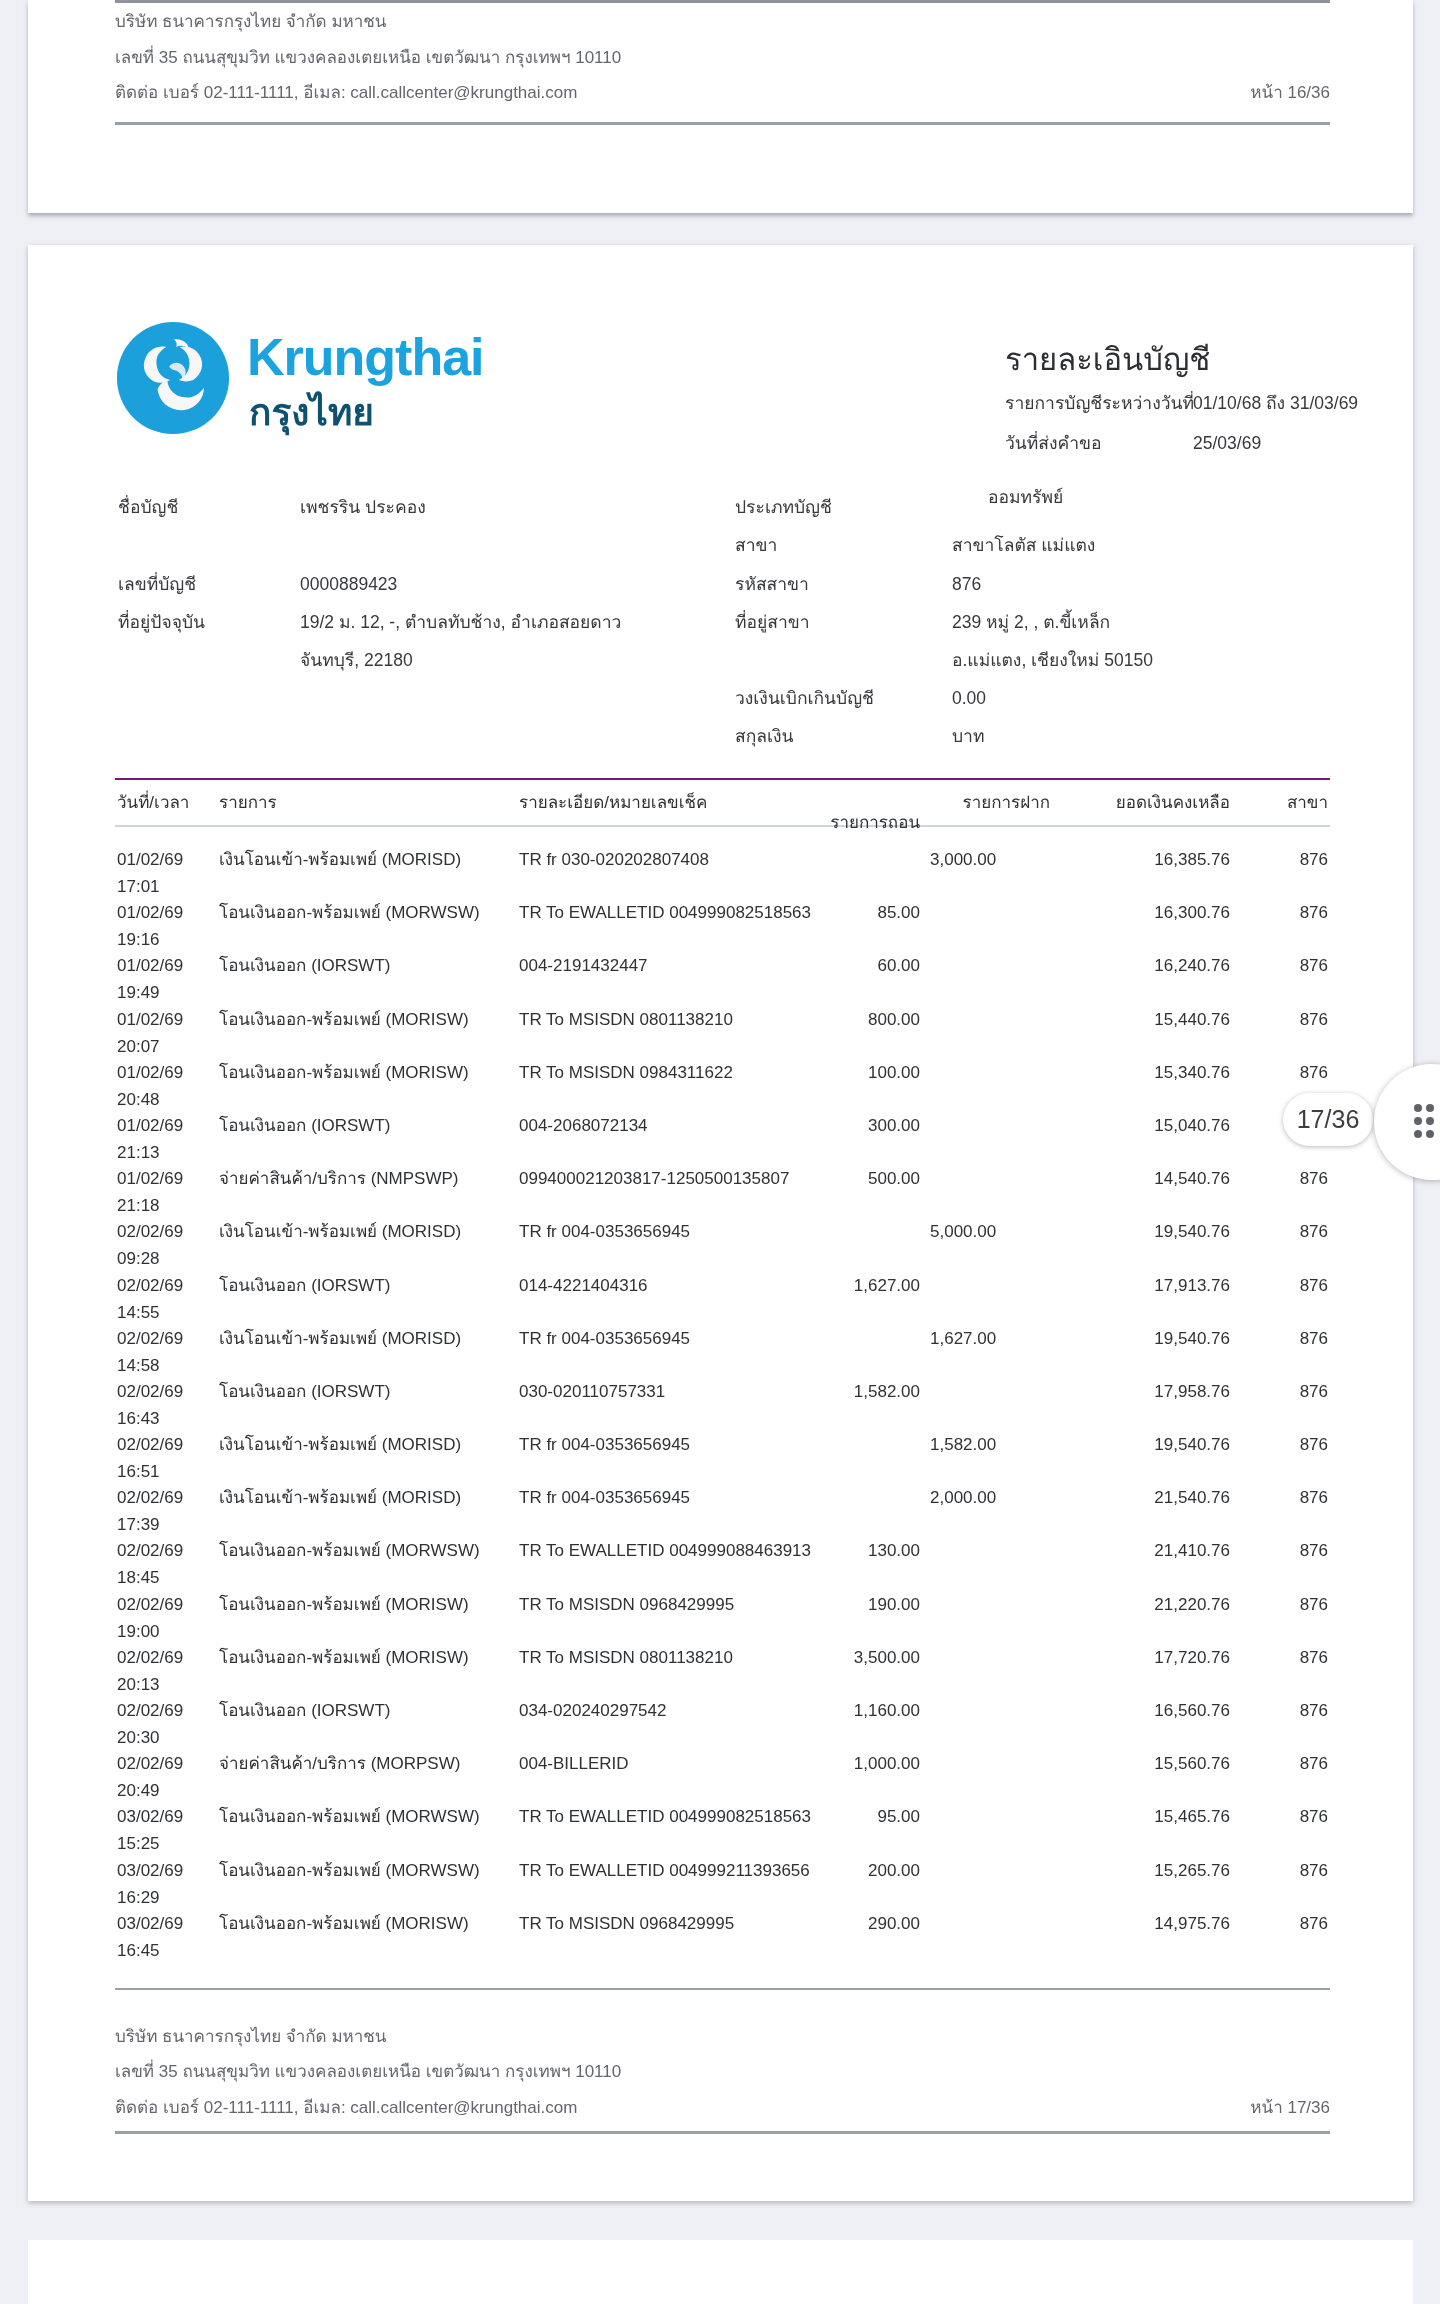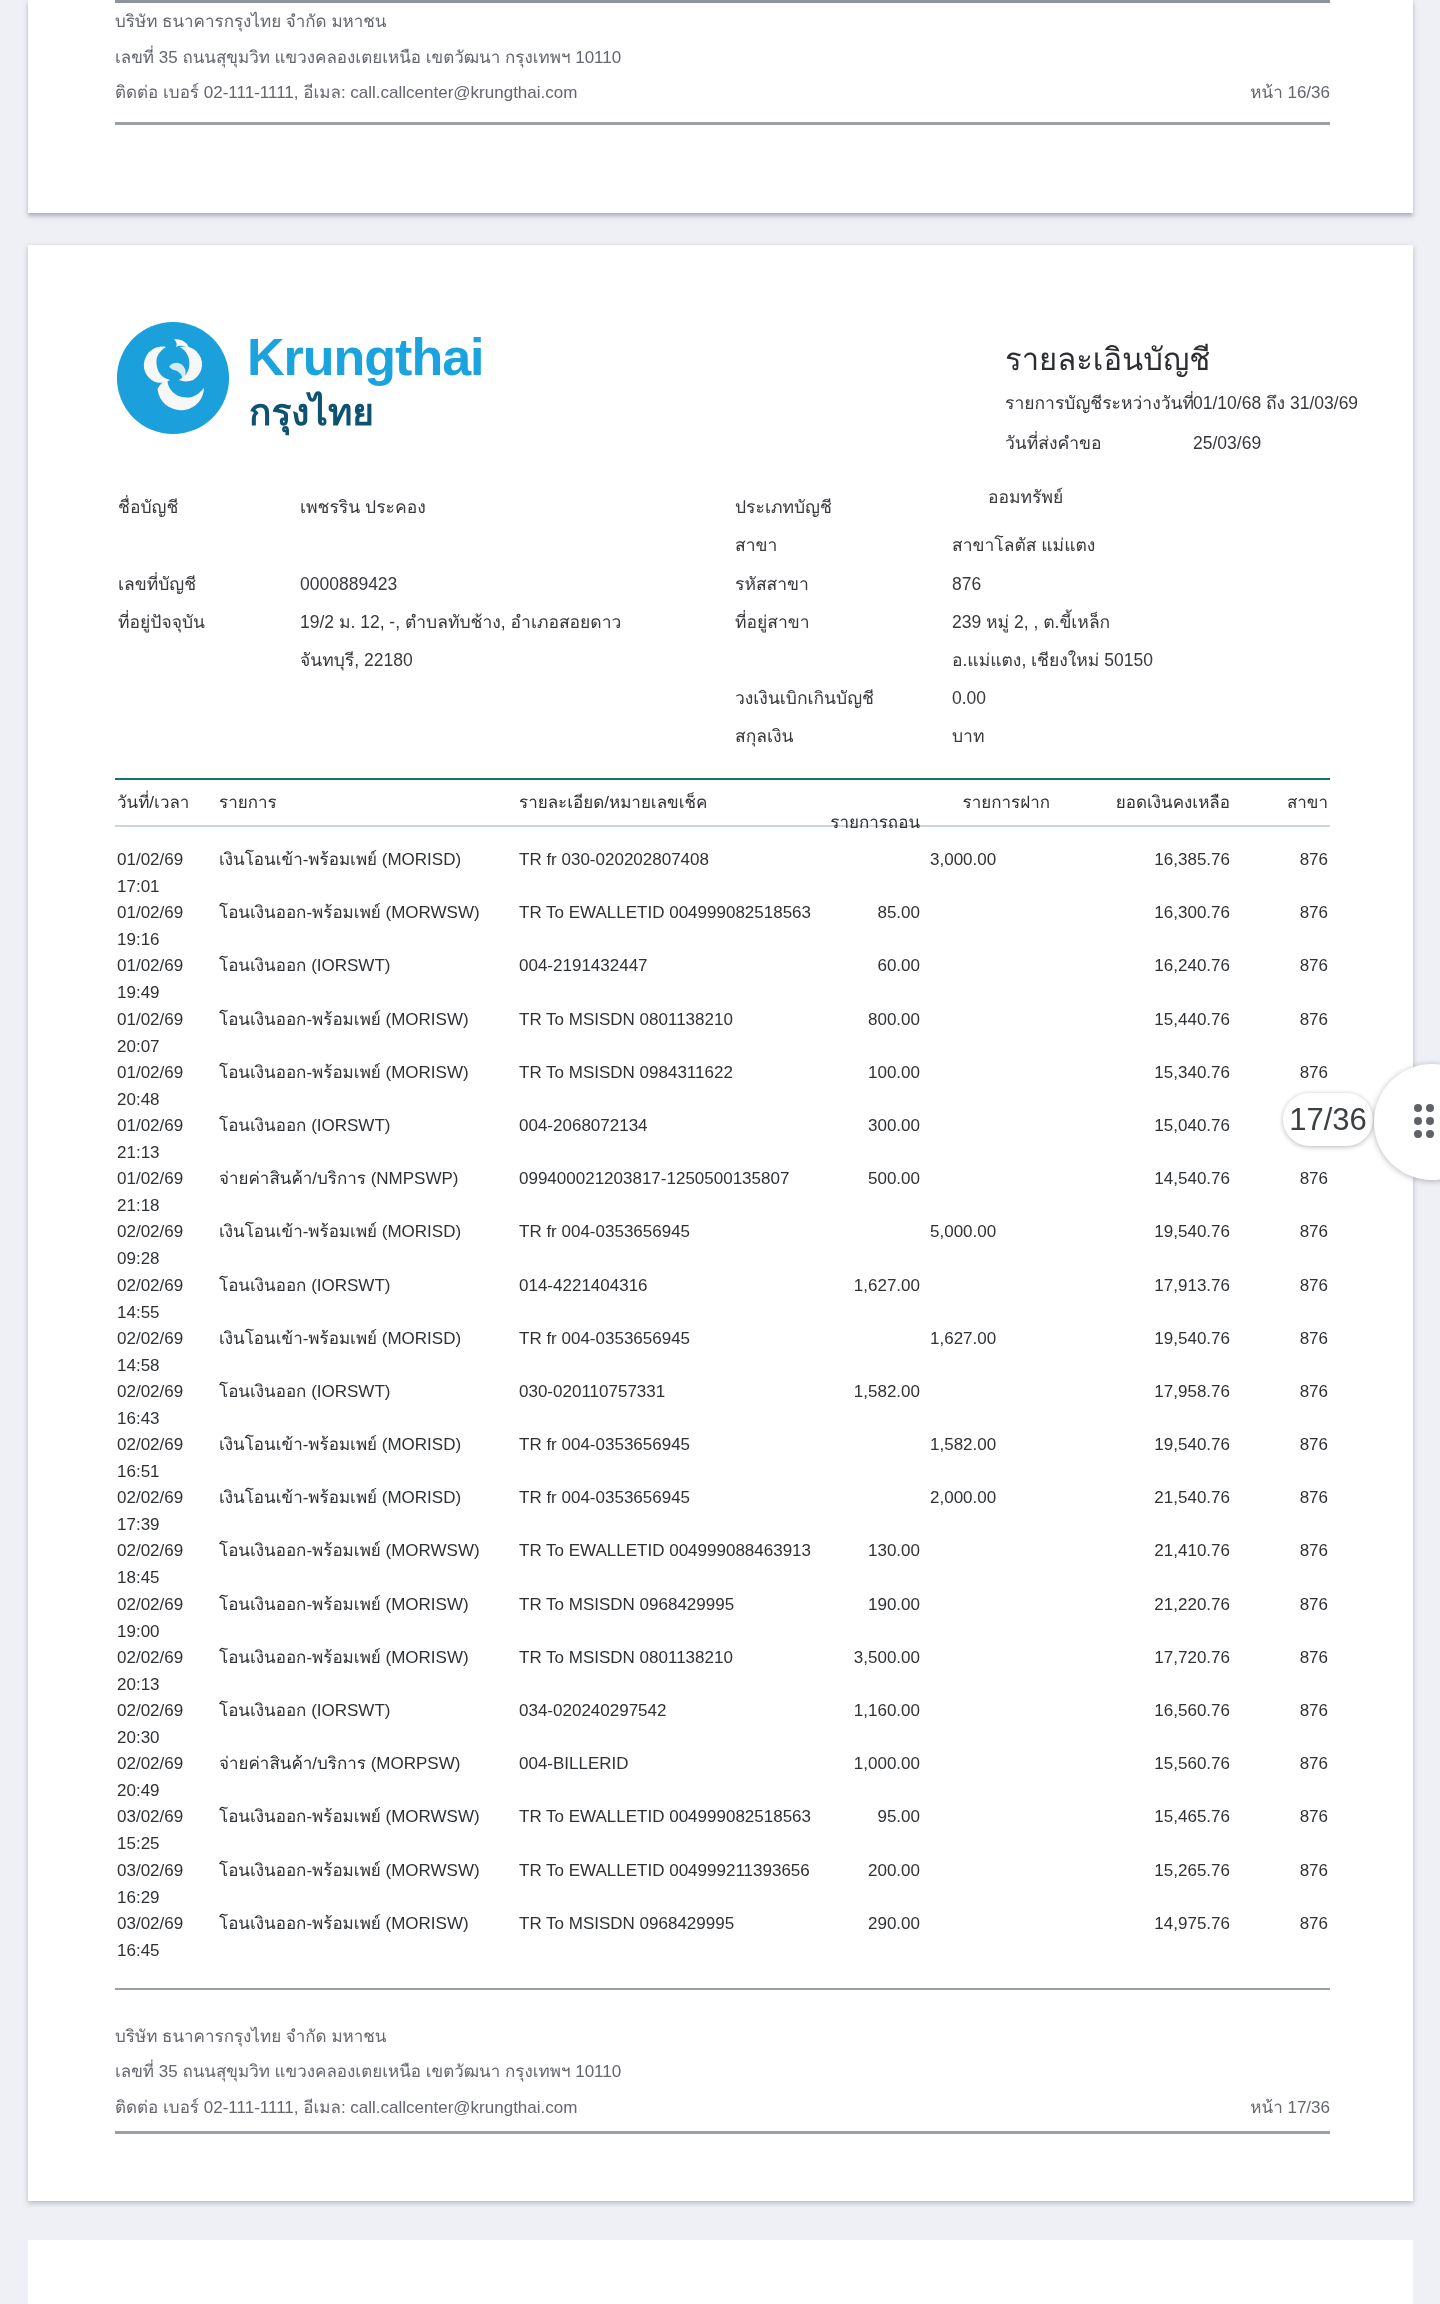--- a/index.html
+++ b/index.html
@@ -37,21 +37,21 @@
     line-height:24px;white-space:nowrap;}
   
   .info-label{position:absolute;height:24px;font-size:17.5px;color:#37393d;line-height:24px;white-space:nowrap;}
   .info-value{position:absolute;height:24px;font-size:17.5px;color:#37393d;line-height:24px;white-space:nowrap;}
   .col-l.info-label{left:90px;}
   .col-l.info-value{left:272px;}
   .col-r.info-label{left:707px;}
   .col-r.info-value{left:924px;}
   
   .t-head{position:absolute;left:87px;top:533px;width:1215px;height:49px;
-    border-top:2px solid #0f766e;border-bottom:2px solid #ccd5dc;box-sizing:border-box;}
+    border-top:2px solid #701a75;border-bottom:2px solid #ccd5dc;box-sizing:border-box;}
   .t-head span{position:absolute;top:11px;font-size:17px;color:#2f3235;line-height:24px;white-space:nowrap;}
   .h-date{left:2px;}
   .h-desc{left:104px;}
   .h-detail{left:404px;}
   .h-wd{left:625px;width:180px;text-align:right;margin-top:20px;}
   .h-dp{left:815px;width:120px;text-align:right;}
   .h-bal{left:955px;width:160px;text-align:right;}
   .h-br{left:1135px;width:78px;text-align:right;}
   .rows{position:absolute;left:87px;top:598px;width:1215px;}
   .t-row{position:relative;height:53.2px;}
@@ -61,21 +61,21 @@
   .c-desc{left:104px;top:6px;}
   .c-detail{left:404px;top:6px;}
   .c-wd{left:625px;top:6px;width:180px;text-align:right;}
   .c-dp{left:815px;top:6px;width:120px;text-align:left;}
   .c-bal{left:955px;top:6px;width:160px;text-align:right;}
   .c-br{left:1135px;top:6px;width:78px;text-align:right;}
   
   .page-pill{
     position:absolute;left:1283px;top:1093px;width:90px;height:53px;
     background:#fff;border-radius:27px;box-shadow:0 1px 5px rgba(0,0,0,.28);
-    font-size:31px;color:#3c4043;display:flex;align-items:center;justify-content:center;
+    font-size:25px;color:#3c4043;display:flex;align-items:center;justify-content:center;
   }
   .grid-button{
     position:absolute;left:1374px;top:1064px;width:116px;height:116px;border-radius:50%;
     background:#fff;box-shadow:0 1px 6px rgba(0,0,0,.28);
   }
   .dots{
     position:absolute;left:1414px;top:1104px;
     display:grid;grid-template-columns:8px 8px;grid-auto-rows:8px;
     column-gap:4px;row-gap:5px;
   }

